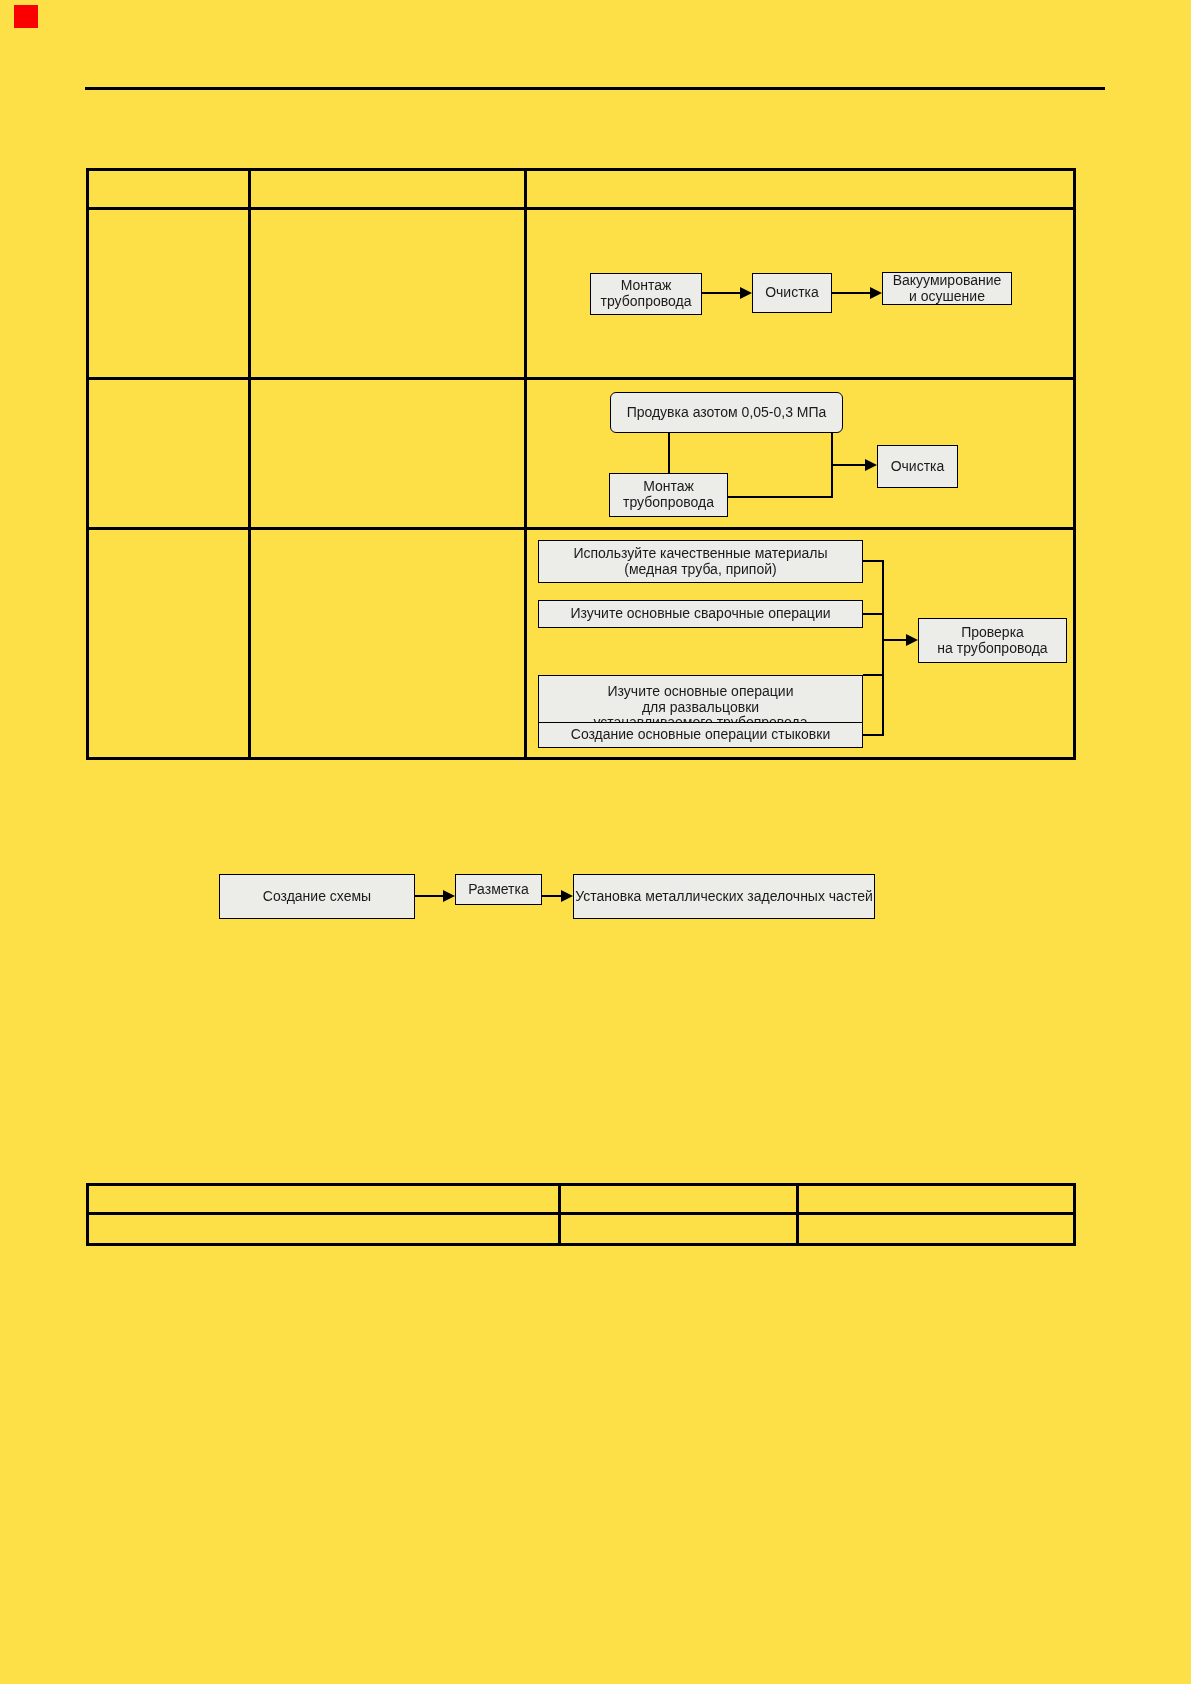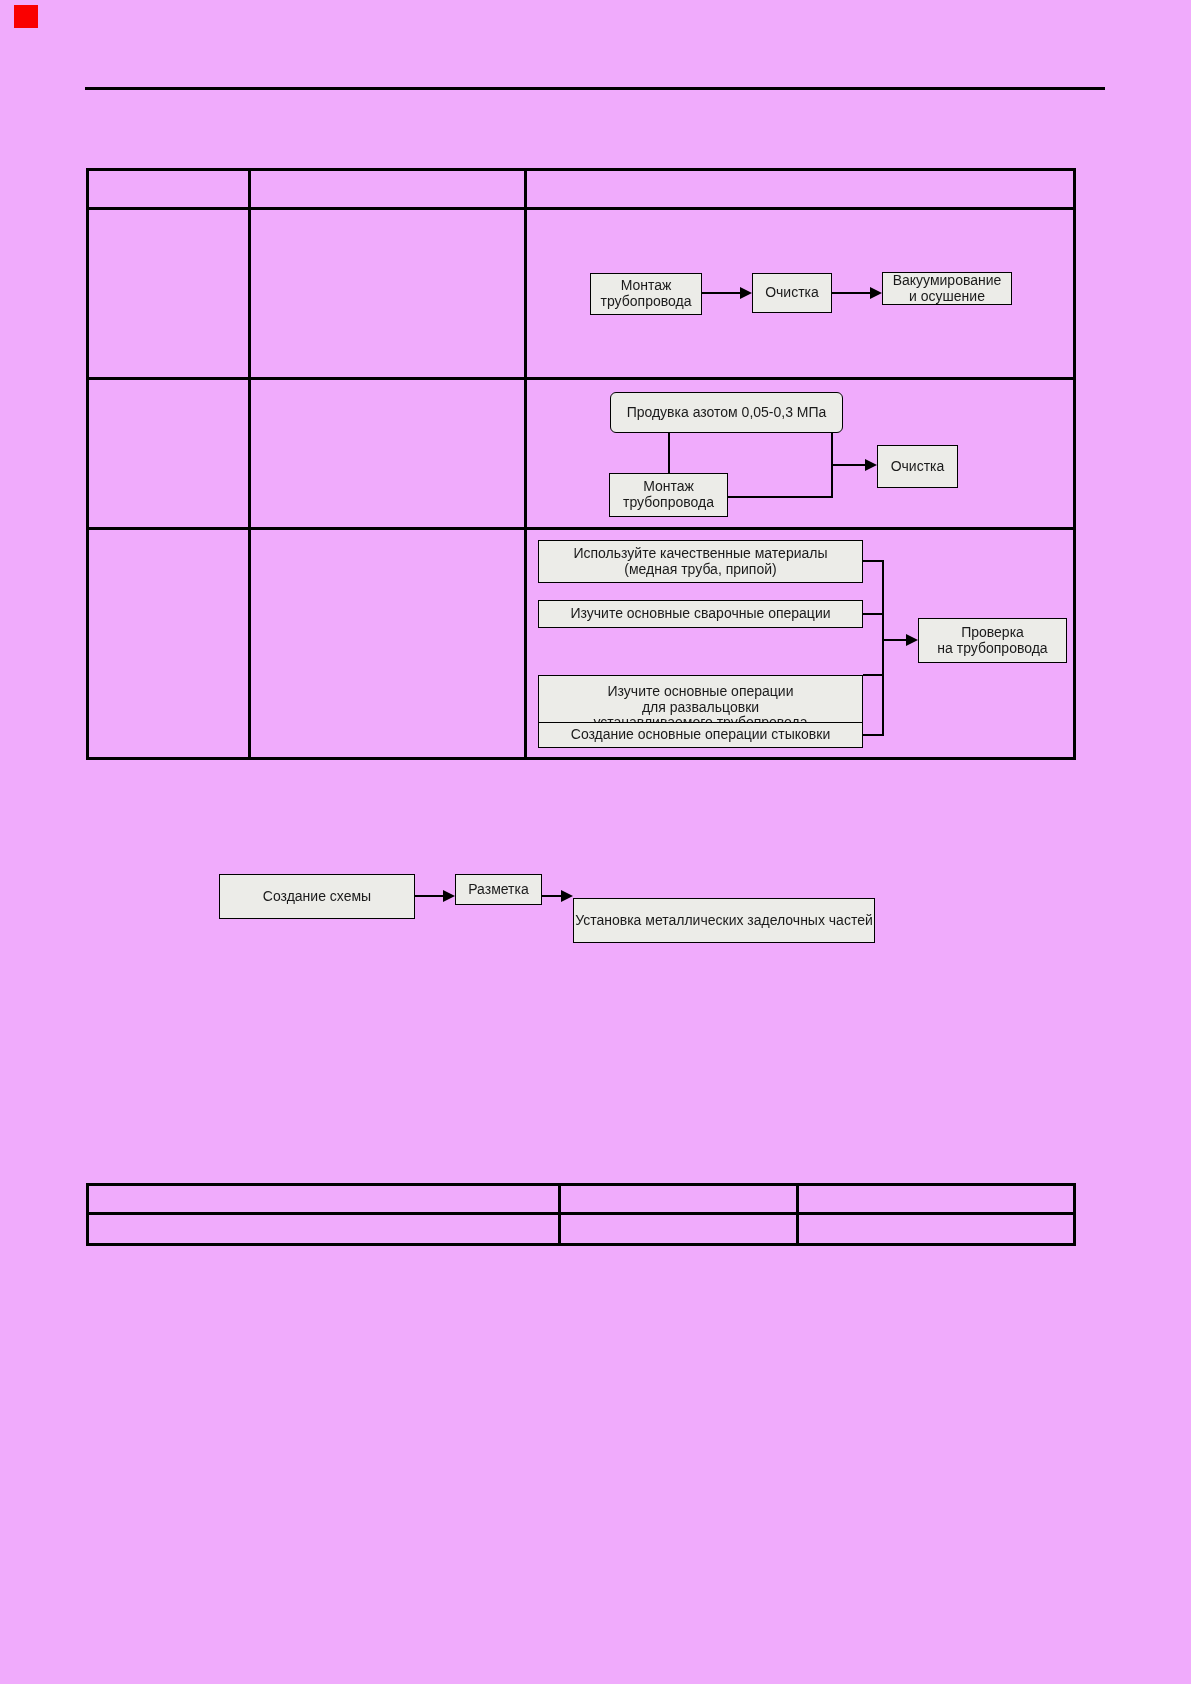--- a/index.html
+++ b/index.html
@@ -1,19 +1,19 @@
 <!DOCTYPE html>
 <html><head>
 <meta charset="utf-8">
 <style>
   html,body{margin:0;padding:0;background:#fff;}
   #page{
     position:relative;
     width:1191px;height:1684px;
-    background:#f0abfc;
+    background:#fde047;
     font-family:"Liberation Sans", sans-serif;
     color:#111;
     overflow:hidden;
   }
   .ln{position:absolute;background:#000;}          
   .cn{position:absolute;background:#000;}          
   .ah{position:absolute;width:0;height:0;          
       border-top:6px solid transparent;
       border-bottom:6px solid transparent;
       border-left:12px solid #000;}
@@ -83,21 +83,21 @@
   <div class="ah" style="left:906px;top:634px;"></div>
   <div class="fb" style="left:918px;top:618px;width:149px;height:45px;">Проверка
 на трубопровода</div>
 
   <div class="fb" style="left:219px;top:874px;width:196px;height:45px;">Создание схемы</div>
   <div class="cn" style="left:415px;top:895px;width:29px;height:2px;"></div>
   <div class="ah" style="left:443px;top:890px;"></div>
   <div class="fb" style="left:455px;top:874px;width:87px;height:31px;">Разметка</div>
   <div class="cn" style="left:542px;top:895px;width:20px;height:2px;"></div>
   <div class="ah" style="left:561px;top:890px;"></div>
-  <div class="fb" style="left:573px;top:874px;width:302px;height:45px;margin-top:24px;">Установка металлических заделочных частей</div>
+  <div class="fb" style="left:573px;top:874px;width:302px;height:45px;">Установка металлических заделочных частей</div>
 
   <div class="ln" style="left:86px;top:1183px;width:990px;height:3px;"></div>
   <div class="ln" style="left:86px;top:1212px;width:990px;height:3px;"></div>
   <div class="ln" style="left:86px;top:1243px;width:990px;height:3px;"></div>
   <div class="ln" style="left:86px;top:1183px;width:3px;height:63px;"></div>
   <div class="ln" style="left:558px;top:1183px;width:3px;height:63px;"></div>
   <div class="ln" style="left:796px;top:1183px;width:3px;height:63px;"></div>
   <div class="ln" style="left:1073px;top:1183px;width:3px;height:63px;"></div>
 
 </div>

